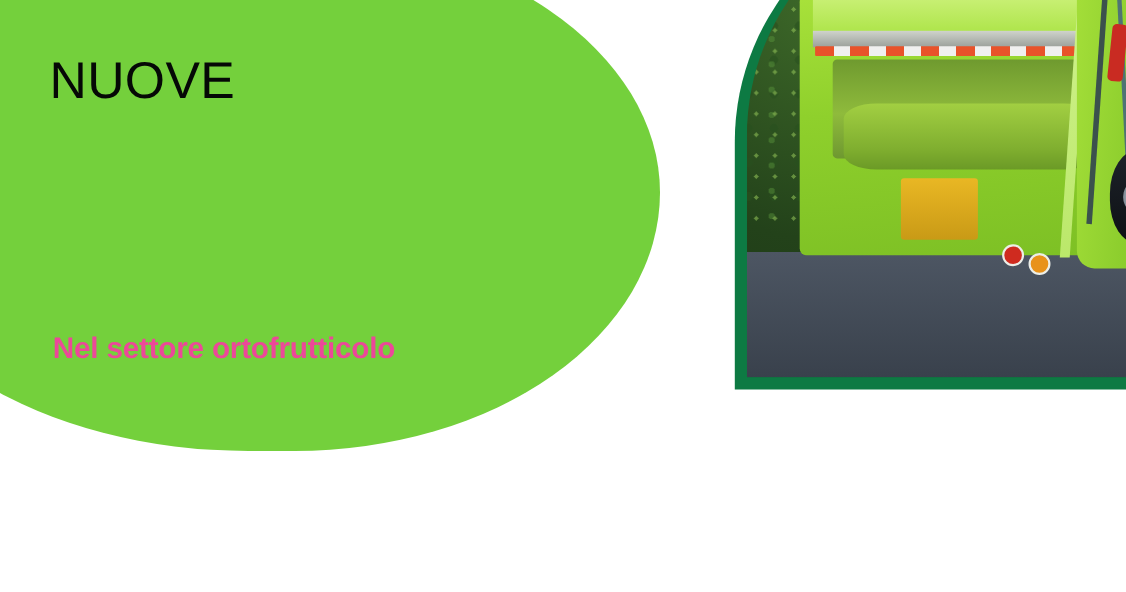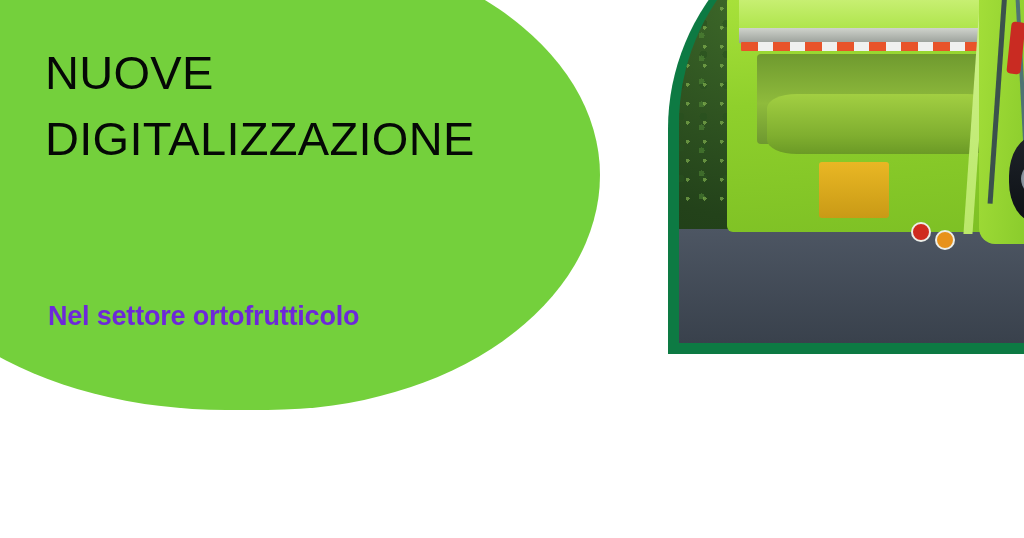--- a/index.html
+++ b/index.html
@@ -59,21 +59,21 @@
     white-space: nowrap;
   }
   .subheadline {
     position: absolute;
     left: 48px;
     top: 301px;
     z-index: 4;
     font-size: 27px;
     font-weight: 700;
     letter-spacing: -0.2px;
-    color: #6d28d9;
+    color: #ec4899;
     white-space: nowrap;
   }
 
   
   .photo-wrap {
     position: absolute;
     left: 668px;
     top: -96px;
     width: 450px;
     height: 450px;
@@ -269,21 +269,20 @@
 </head>
 <body>
 
 <div id="banner">
 
   <div class="green-blob"></div>
   <div class="green-blob-fill"></div>
 
   <div class="headline-block">
     <div class="headline-line">NUOVE</div>
-    <div class="headline-line">DIGITALIZZAZIONE</div>
   </div>
   <div class="subheadline">Nel settore ortofrutticolo</div>
 
   <div class="photo-wrap">
     <div class="photo-inner">
       <div class="photo-scene">
         <div class="foliage-speckle"></div>
 
         <div class="truck-body"></div>
         <div class="truck-top-panel"></div>

